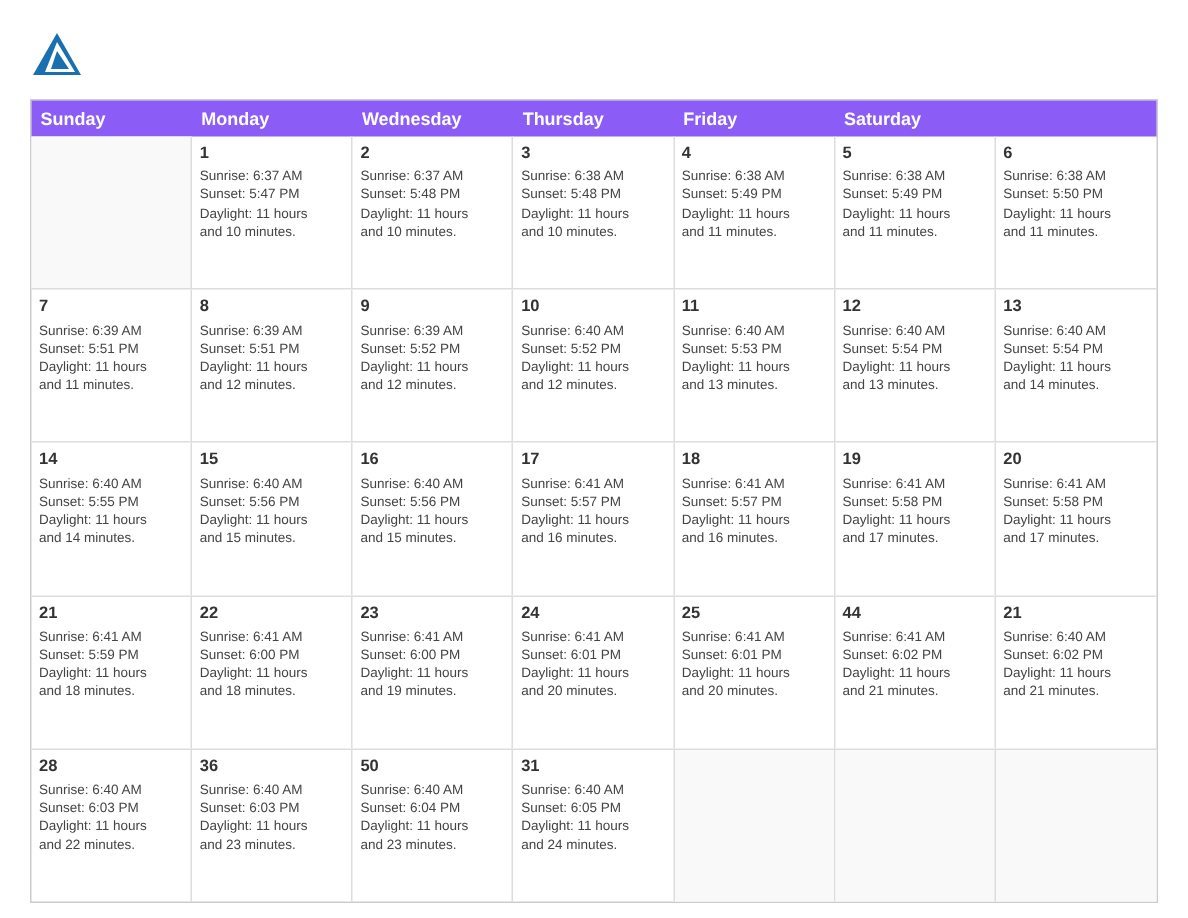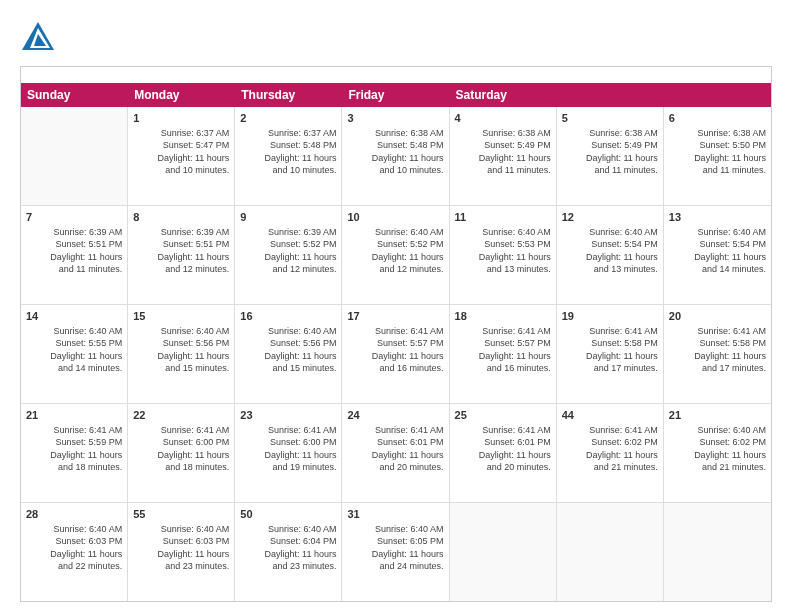--- a/index.html
+++ b/index.html
@@ -56,22 +56,21 @@
     }
     .calendar {
       flex: 1;
       display: flex;
       flex-direction: column;
       border: 1px solid #ccc;
     }
     .cal-header {
       display: grid;
       grid-template-columns: repeat(7, 1fr);
-      background: #be185d;
-      margin-top: 16px;
+      background: #8b5cf6;
     }
     .cal-header-cell {
       color: #fff;
       font-weight: bold;
       font-size: 12px;
       padding: 5px 6px;
       text-align: left;
     }
     .cal-body {
       display: flex;
@@ -103,21 +102,20 @@
     }
     .day-num {
       font-weight: bold;
       font-size: 11px;
       margin-bottom: 2px;
     }
     .cell-info {
       font-size: 9px;
       line-height: 1.35;
       color: #444;
-      text-align: right;
     }
   </style>
 </head>
 <body>
 
 <div class="page">
   <div class="header">
     <div class="logo">
       <svg class="logo-icon" viewBox="0 0 36 36">
         <polygon points="18,2 34,30 2,30" fill="#1a6faf"></polygon>
@@ -132,20 +130,21 @@
     <div class="title-block">
       <h1></h1>
       <h2></h2>
     </div>
   </div>
 
   <div class="calendar">
     <div class="cal-header" id="cal-header">
         <div class="cal-header-cell">Sunday</div>
         <div class="cal-header-cell">Monday</div>
+        <div class="cal-header-cell">Wednesday</div>
         <div class="cal-header-cell">Thursday</div>
         <div class="cal-header-cell">Friday</div>
         <div class="cal-header-cell">Saturday</div>
       </div>
     <div class="cal-body" id="cal-body">
         <div class="cal-row">
           <div class="cal-cell empty"></div>
           <div class="cal-cell">
             <div class="day-num">1</div>
             <div class="cell-info" style="white-space: pre-line;">Sunrise: 6:37 AM
@@ -344,21 +343,21 @@
         </div>
         <div class="cal-row">
           <div class="cal-cell">
             <div class="day-num">28</div>
             <div class="cell-info" style="white-space: pre-line;">Sunrise: 6:40 AM
 Sunset: 6:03 PM
 Daylight: 11 hours
 and 22 minutes.</div>
           </div>
           <div class="cal-cell">
-            <div class="day-num">55</div>
+            <div class="day-num">36</div>
             <div class="cell-info" style="white-space: pre-line;">Sunrise: 6:40 AM
 Sunset: 6:03 PM
 Daylight: 11 hours
 and 23 minutes.</div>
           </div>
           <div class="cal-cell">
             <div class="day-num">50</div>
             <div class="cell-info" style="white-space: pre-line;">Sunrise: 6:40 AM
 Sunset: 6:04 PM
 Daylight: 11 hours

